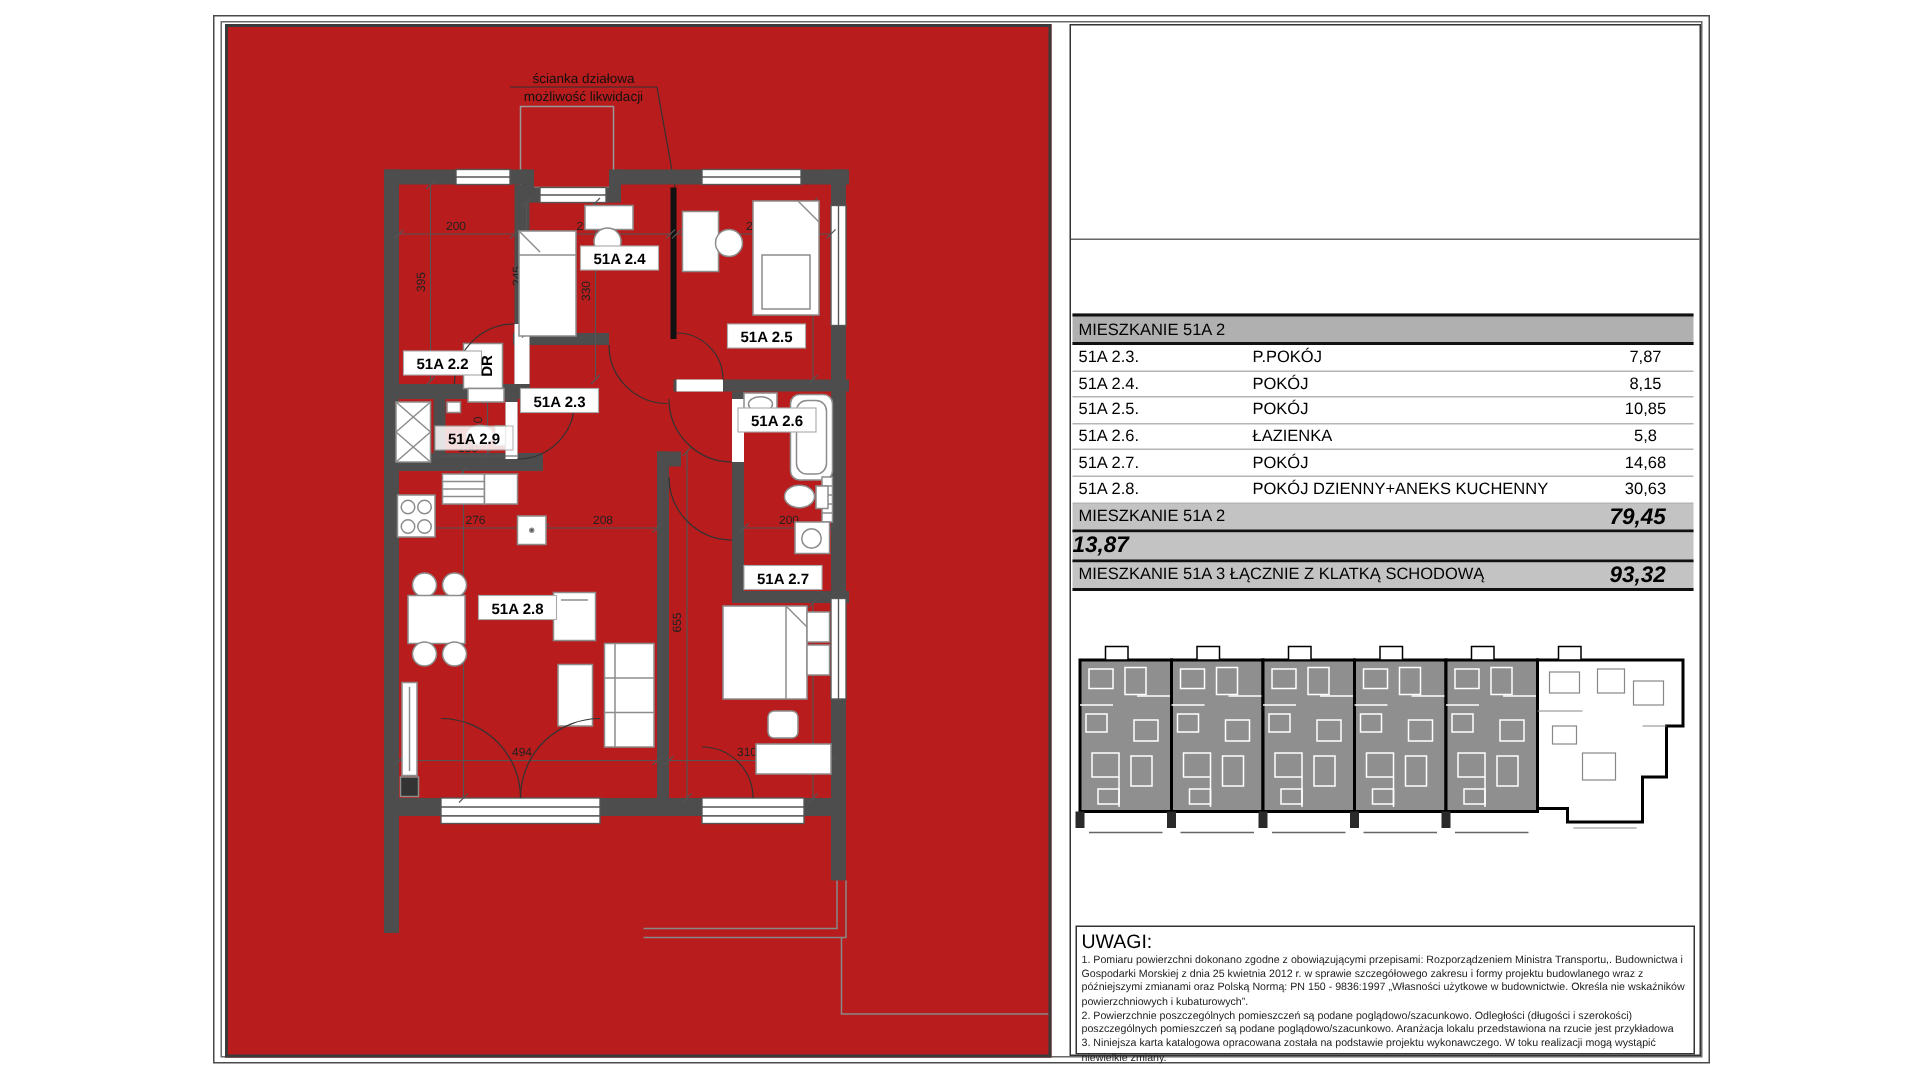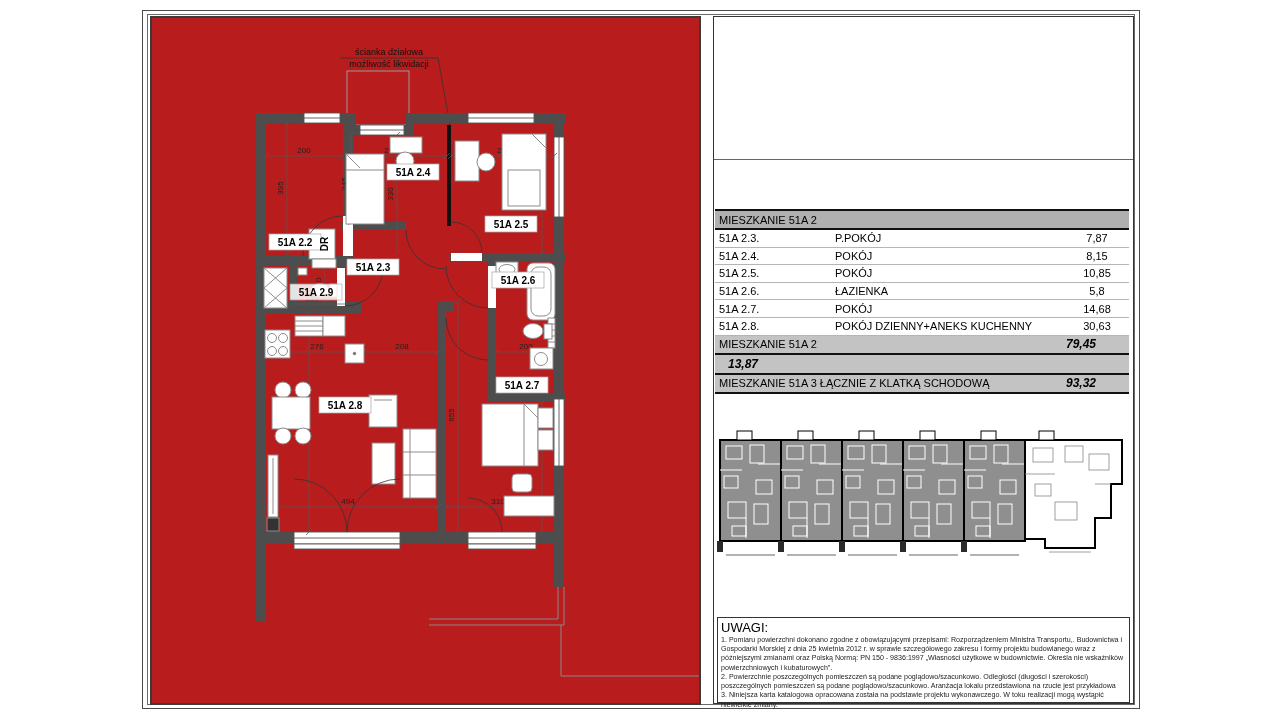--- a/index.html
+++ b/index.html
@@ -18,21 +18,21 @@
   #area-table{left:1px;top:180px;width:414px;margin-top:12px;}
   .t-header{height:17px;background:#b0b0b0;border-top:2px solid #111;border-bottom:2px solid #111;
             display:flex;align-items:center;font-size:11px;padding-left:4px;}
   .t-row{height:16.6px;display:flex;align-items:center;font-size:11px;border-bottom:1px solid #b5b5b5;}
   .t-code{width:72px;padding-left:4px;}
   .t-name{flex:1;padding-left:44px;}
   .t-area{width:56px;text-align:center;padding-right:4px;}
   .t-sum{height:17.5px;background:#c3c3c3;display:flex;align-items:center;font-size:11px;
          border-bottom:2px solid #111;}
   .t-sum .t-label{flex:1;padding-left:4px;}
-  .t-sum .t-val{width:56px;text-align:center;padding-right:20px;font-weight:bold;font-style:italic;font-size:12px;}
+  .t-sum .t-val{width:56px;text-align:left;padding-right:0;font-weight:bold;font-style:italic;font-size:15px;}
   
   #minimap{left:0px;top:409px;}
   
   #notes-box{left:3px;top:600px;width:405px;height:80px;border:1.5px solid #333;padding:2px 3px;}
   #notes-title{font-size:13px;margin:0 0 1px 0;}
   .note-item{font-size:7.1px;line-height:1.3;color:#222;}
   svg text{font-family:"Liberation Sans",sans-serif;}
   .dimtxt{font-size:8px;fill:#222;}
   .rlabel{font-size:10px;font-weight:bold;fill:#000;}
   .ptxt{font-size:9px;fill:#111;}

